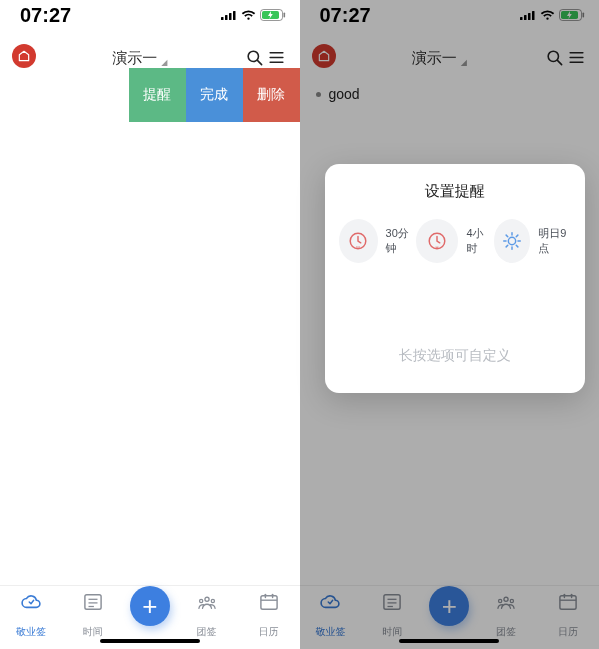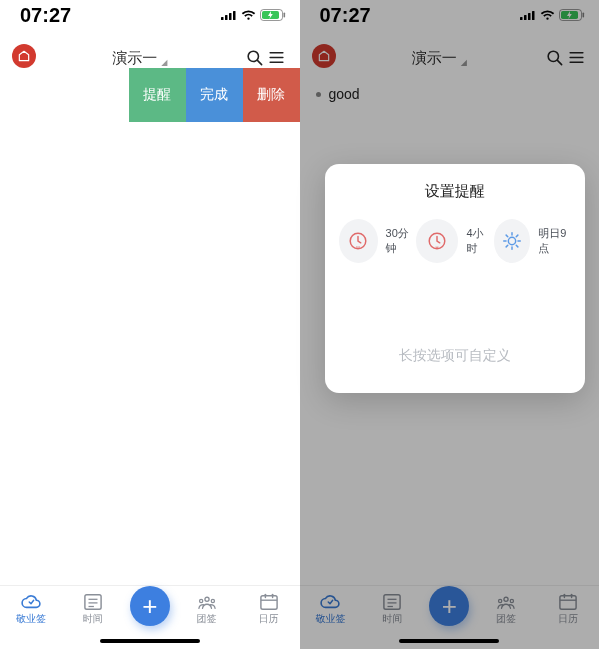--- a/index.html
+++ b/index.html
@@ -101,21 +101,21 @@
     padding-top: 6px;
     position: relative;
     border-top: 0.5px solid #eee;
     background: #fff;
   }
   .tabbar .tab {
     width: 50px;
     display: flex;
     flex-direction: column;
     align-items: center;
-    gap: 0;
+    gap: 13px;
     font-size: 10px;
     color: #8a8f98;
   }
   .tabbar .tab.active { color: #3a7bd5; }
   .tabbar .tab .ticon { width: 22px; height: 20px; display:flex; align-items:center; justify-content:center; }
   .tabbar .fab {
     width: 40px; height: 40px;
     background: #3d7fe0;
     border-radius: 50%;
     display:flex; align-items:center; justify-content:center;

